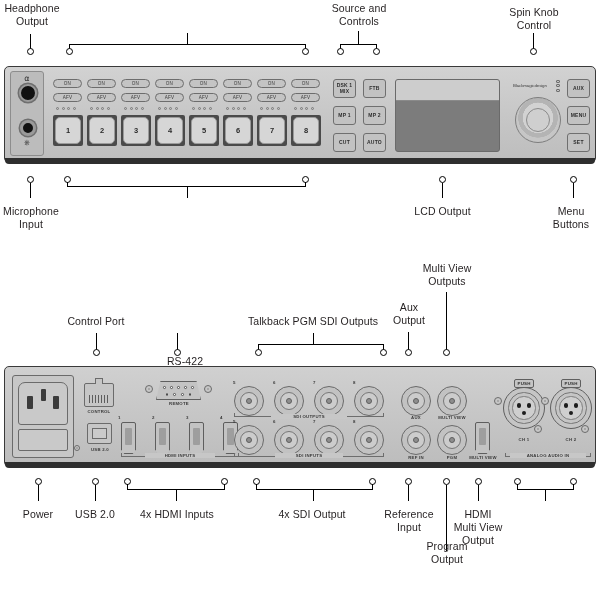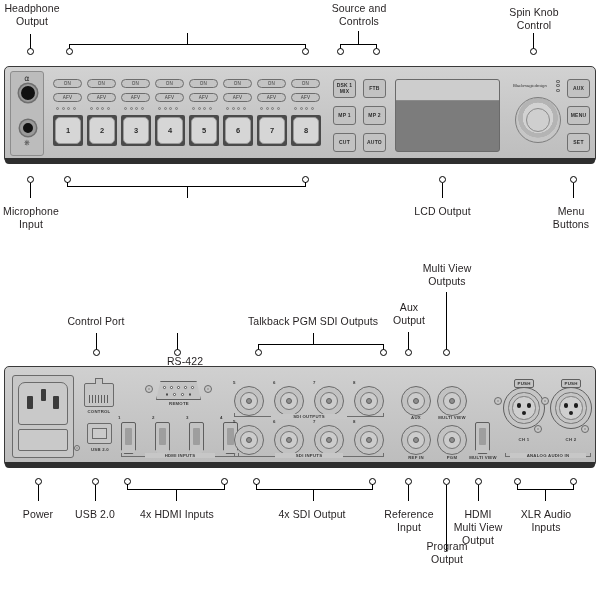--- a/index.html
+++ b/index.html
@@ -638,16 +638,14 @@
   <div class="callout" style="left:447px;top:508px;width:62px;">HDMI
 Multi View
 Output</div>
 
   <div class="dot" style="left:513.8px;top:478px;"></div>
   <div class="dot" style="left:569.8px;top:478px;"></div>
   <div class="lead v" style="left:517px;top:484px;height:6px;"></div>
   <div class="lead v" style="left:573px;top:484px;height:6px;"></div>
   <div class="lead h" style="left:517px;top:489px;width:57px;"></div>
   <div class="lead v" style="left:545px;top:489px;height:12px;"></div>
-  <div class="callout" style="left:512px;top:508px;width:68px;">XLR Audio
-Inputs</div>
 
 </div>
 
 </body></html>

